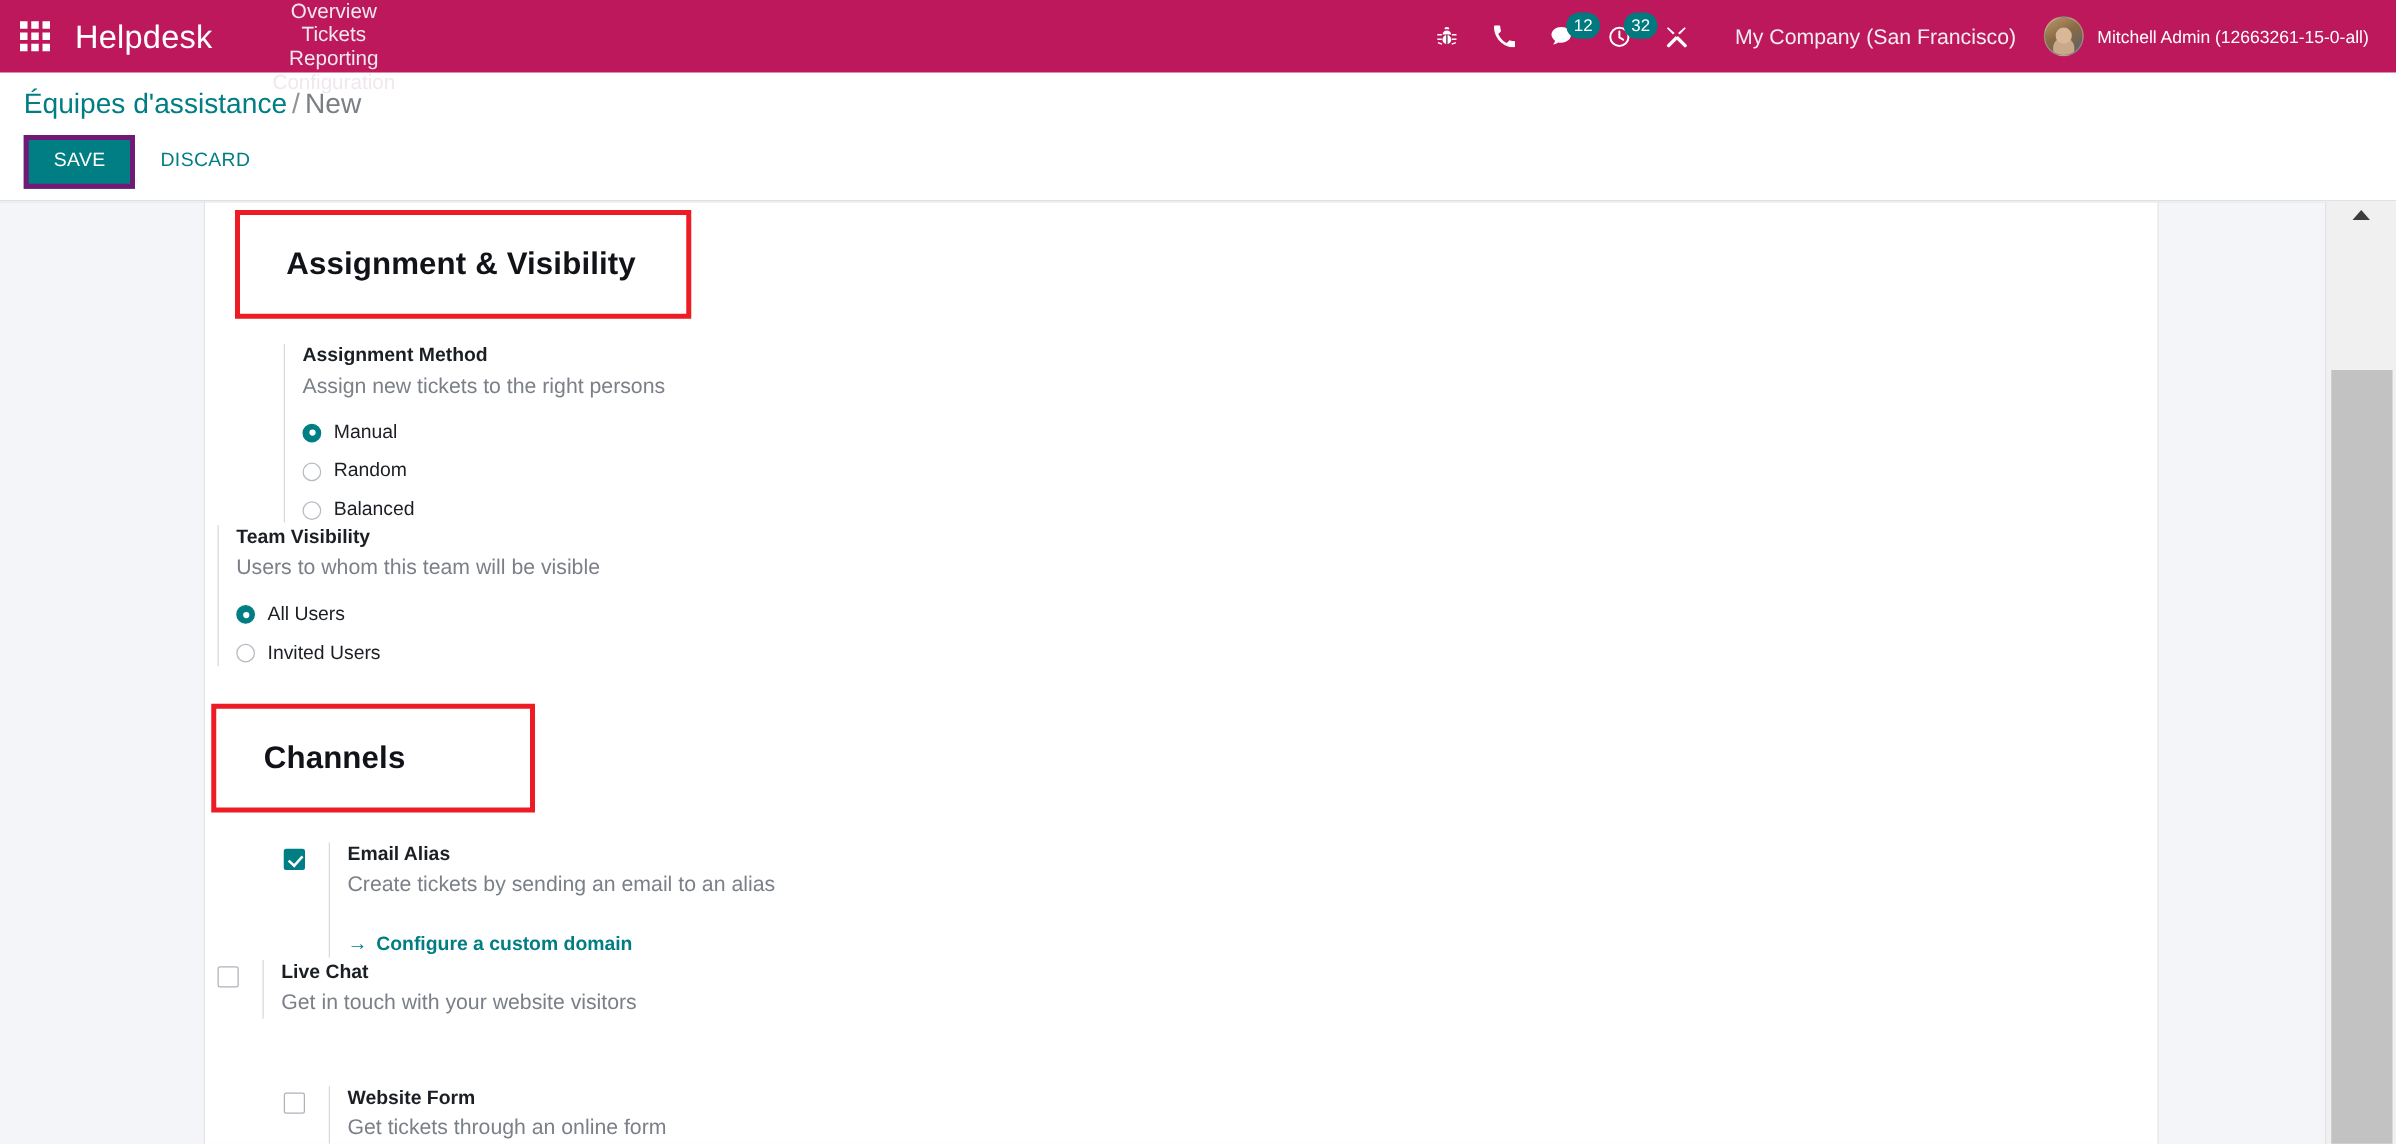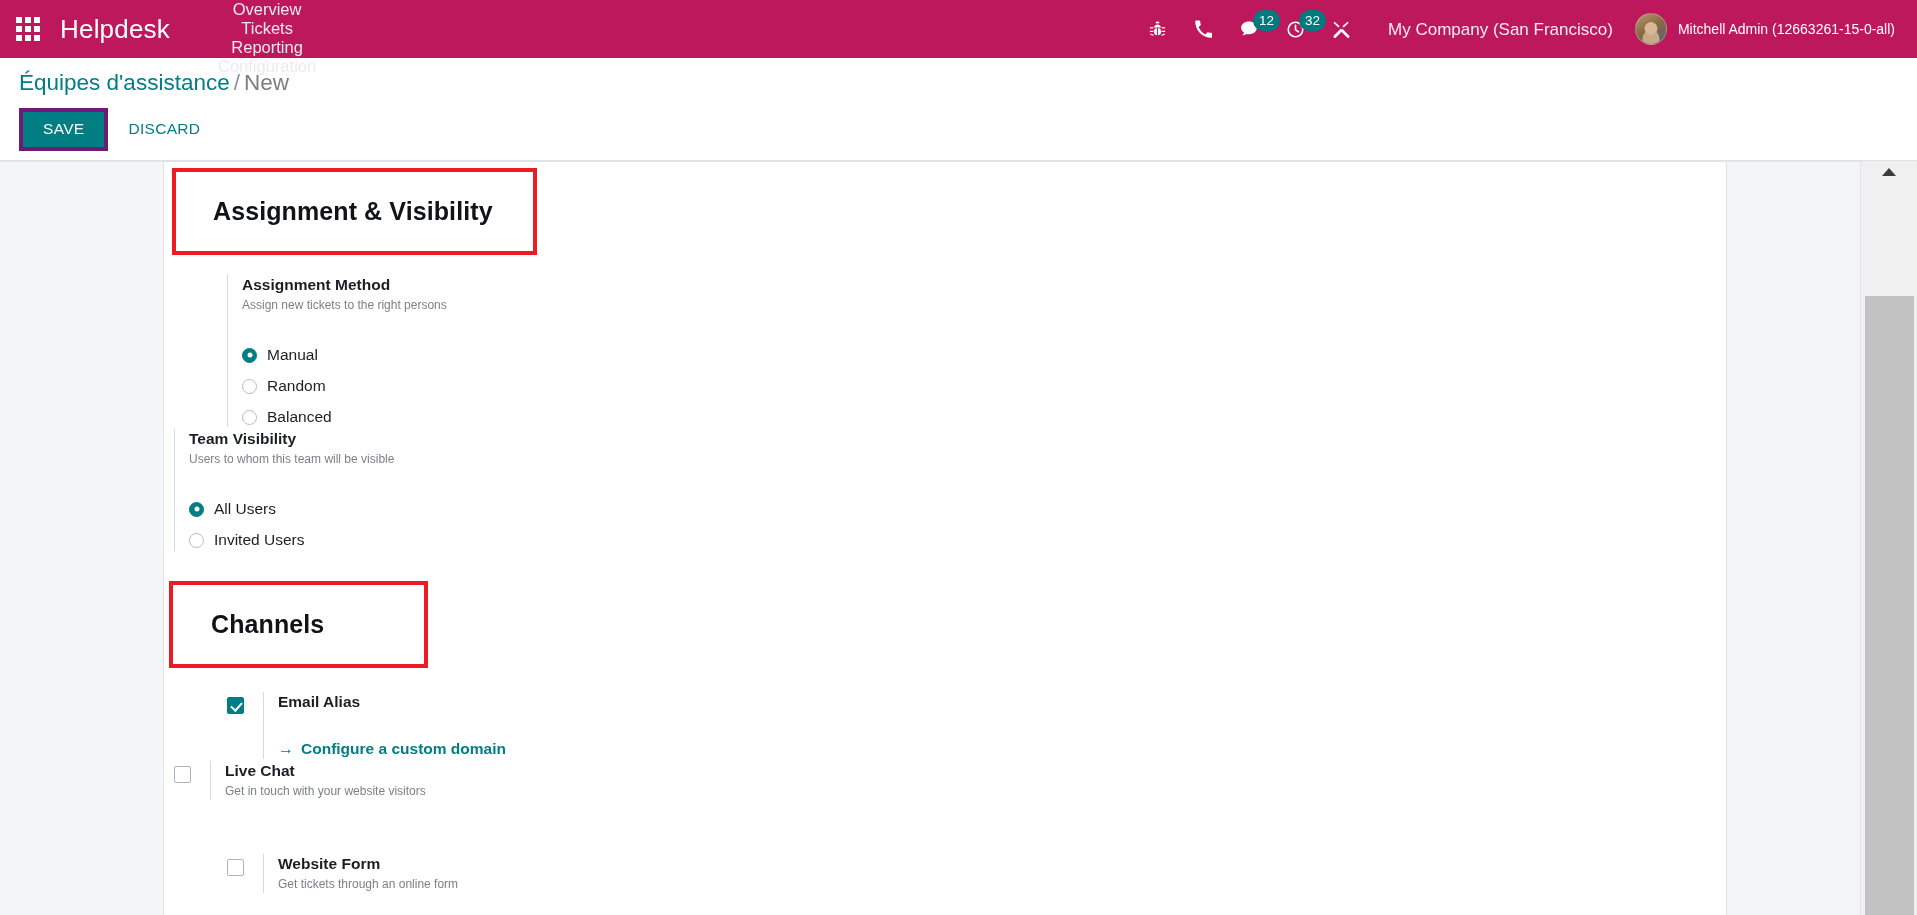--- a/index.html
+++ b/index.html
@@ -269,29 +269,29 @@
   .setting-body { flex: 1 1 auto; min-width: 0; padding-right: 14px; }
 
   .setting-label {
     font-size: 15.5px;
     font-weight: 700;
     color: #1b1f24;
     line-height: 1.35;
     display: block;
   }
   .setting-desc {
-    font-size: 12px;
+    font-size: 17px;
     color: #7b8088;
     line-height: 1.42;
     display: block;
     margin-top: 1px;
   }
 
   
-  .radio-list { margin-top: 31px; }
+  .radio-list { margin-top: 15px; }
   .radio-item {
     display: flex;
     align-items: center;
     gap: 10px;
     margin-bottom: 11px;
     cursor: pointer;
   }
   .radio-item:last-child { margin-bottom: 0; }
   .radio-dot {
     width: 15px; height: 15px;
@@ -512,21 +512,21 @@
 
 </div>
 
 <div class="content-area">
 
   <div class="sheet-bg"></div>
 
   <div class="sheet">
 
     <div class="section-wrap" style="padding-top:6px; padding-left:5px;">
-      <div class="redbox" style="margin-left:3px;">
+      <div class="redbox" style="margin-left:19px;">
         <div class="section-title">Assignment &amp; Visibility</div>
       </div>
     </div>
 
     <div class="settings-row mt-assign" style="padding-top:18px;flex-direction:column;">
 
       <div class="setting-col">
         <div class="setting-indent"></div>
         <div class="vline"></div>
         <div class="setting-body">
@@ -581,20 +581,21 @@
     <div class="settings-row" style="padding-top:22px;flex-direction:column;">
 
       <div class="setting-col">
         <div class="setting-indent"></div>
         <div class="ctrl-slot">
           <span class="cbox on"></span>
         </div>
         <div class="vline"></div>
         <div class="setting-body">
           <span class="setting-label">Email Alias</span>
+          <span class="setting-desc">Create tickets by sending an email to an alias</span>
 
 
           <div class="link-row">
             <a class="domain-link">
               <span class="arrow">→</span>
               <span>Configure a custom domain</span>
             </a>
           </div>
         </div>
       </div>

